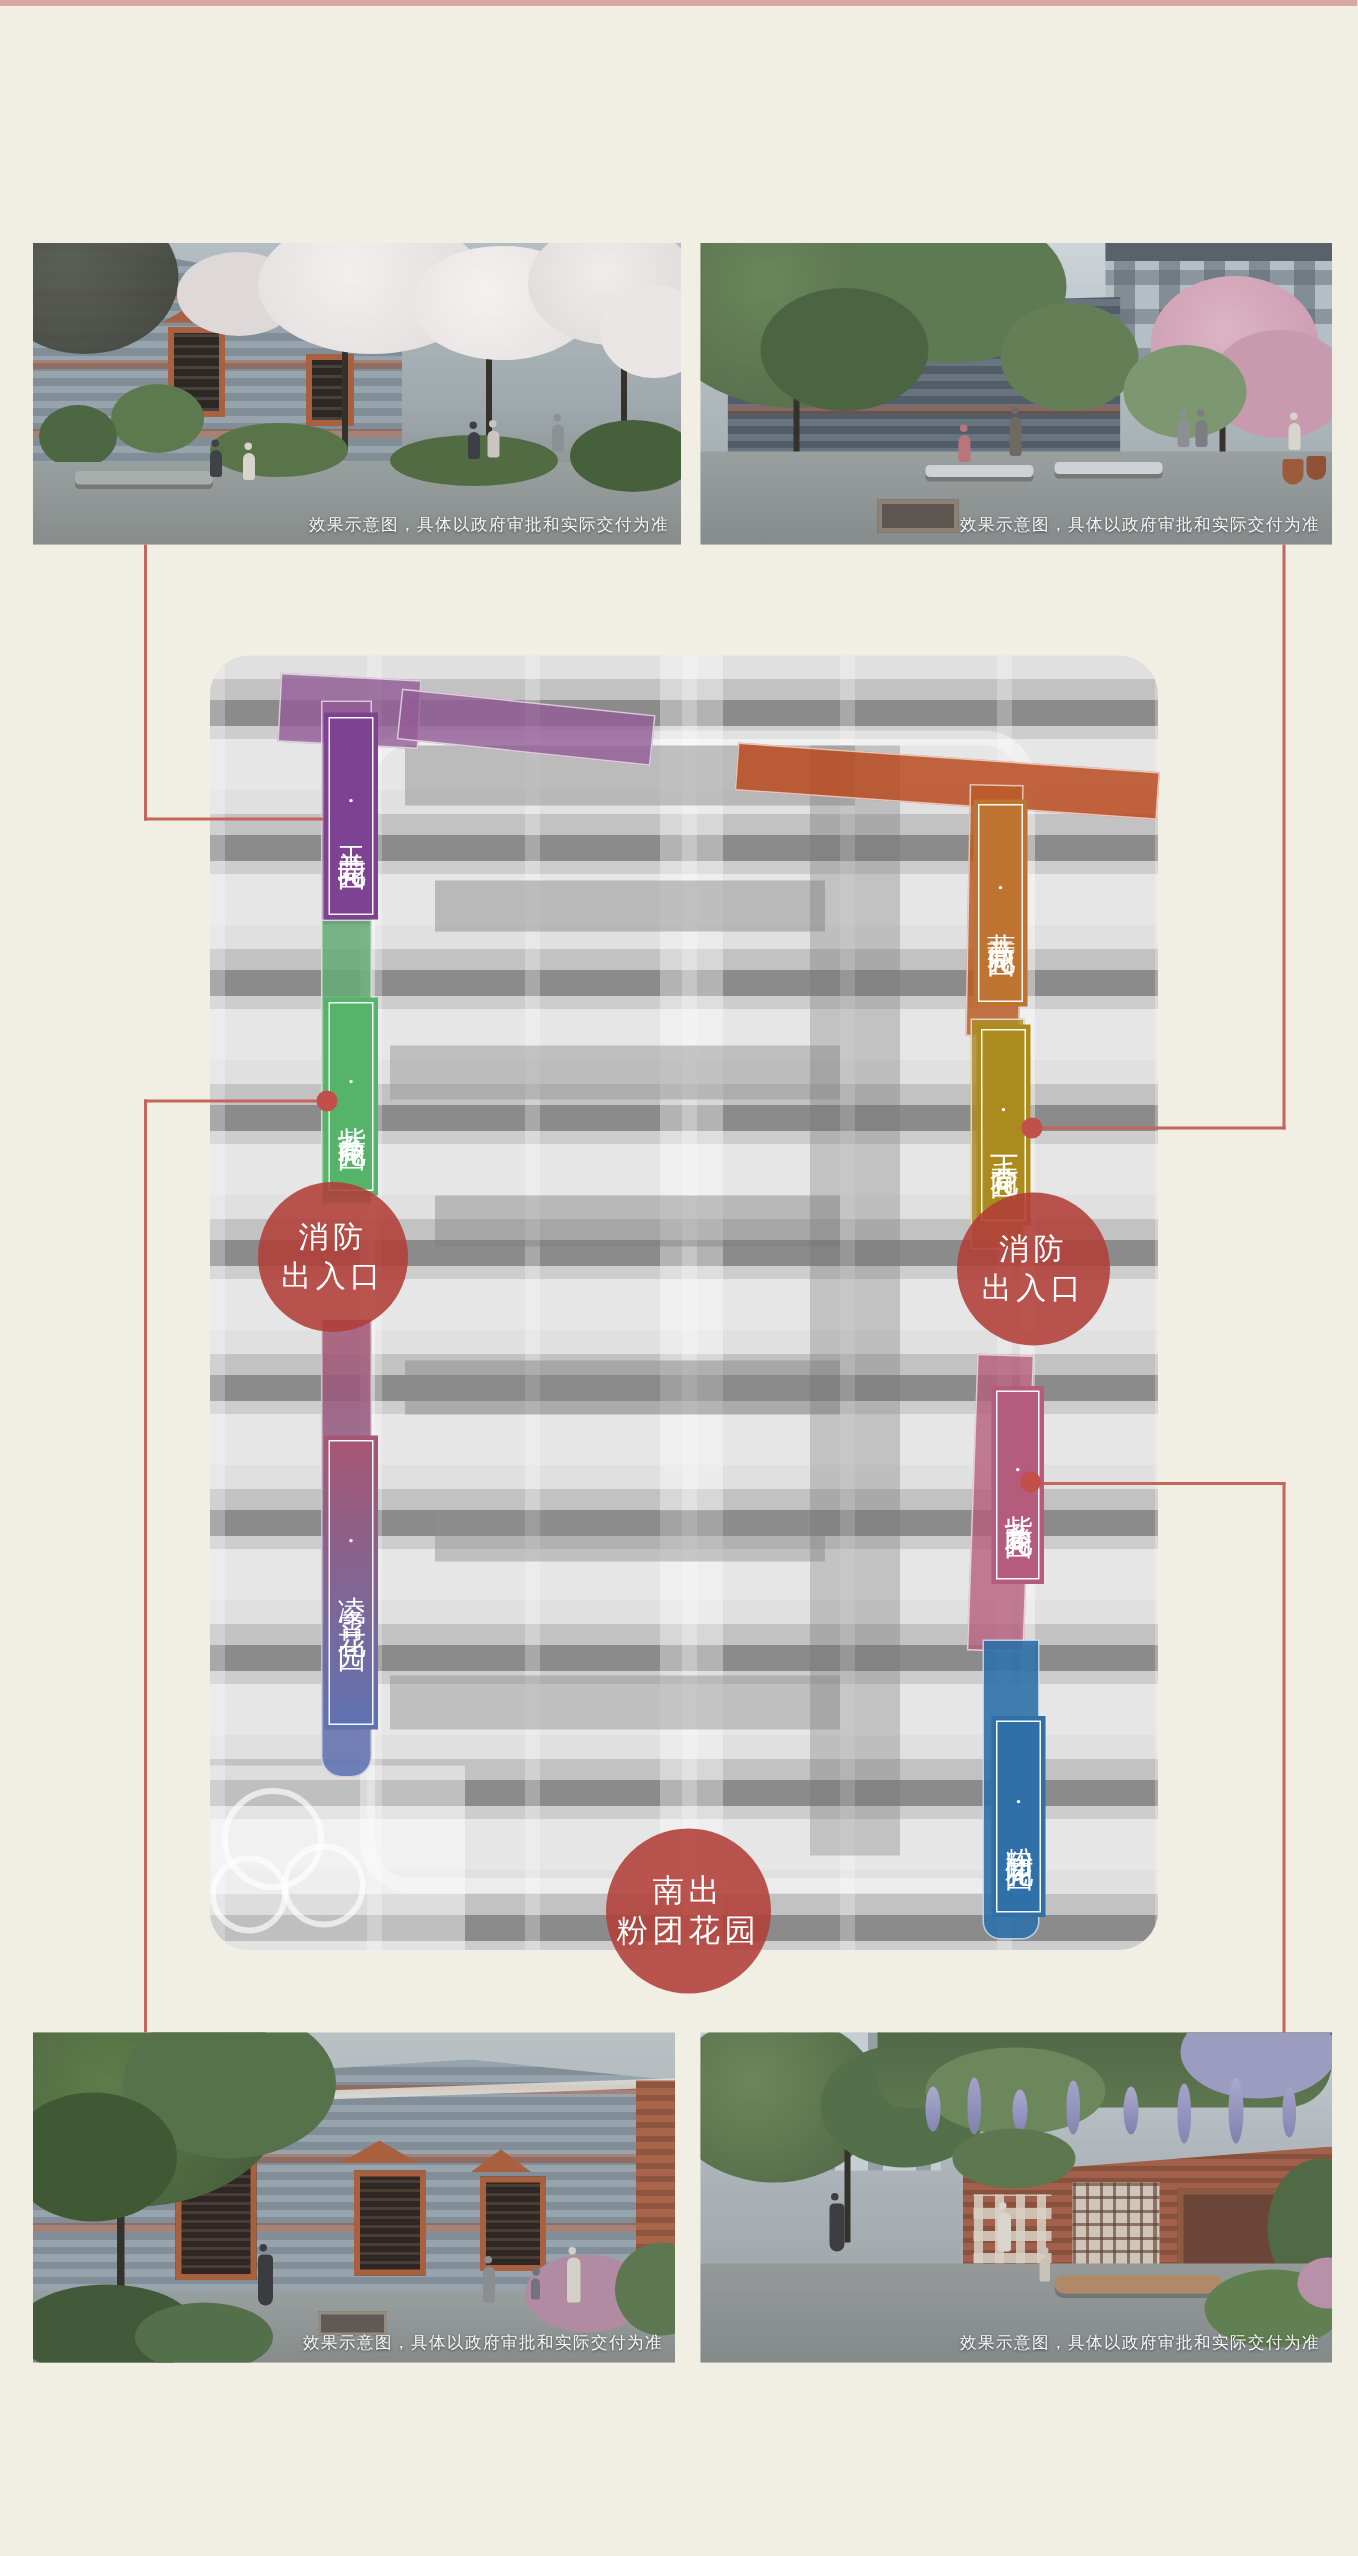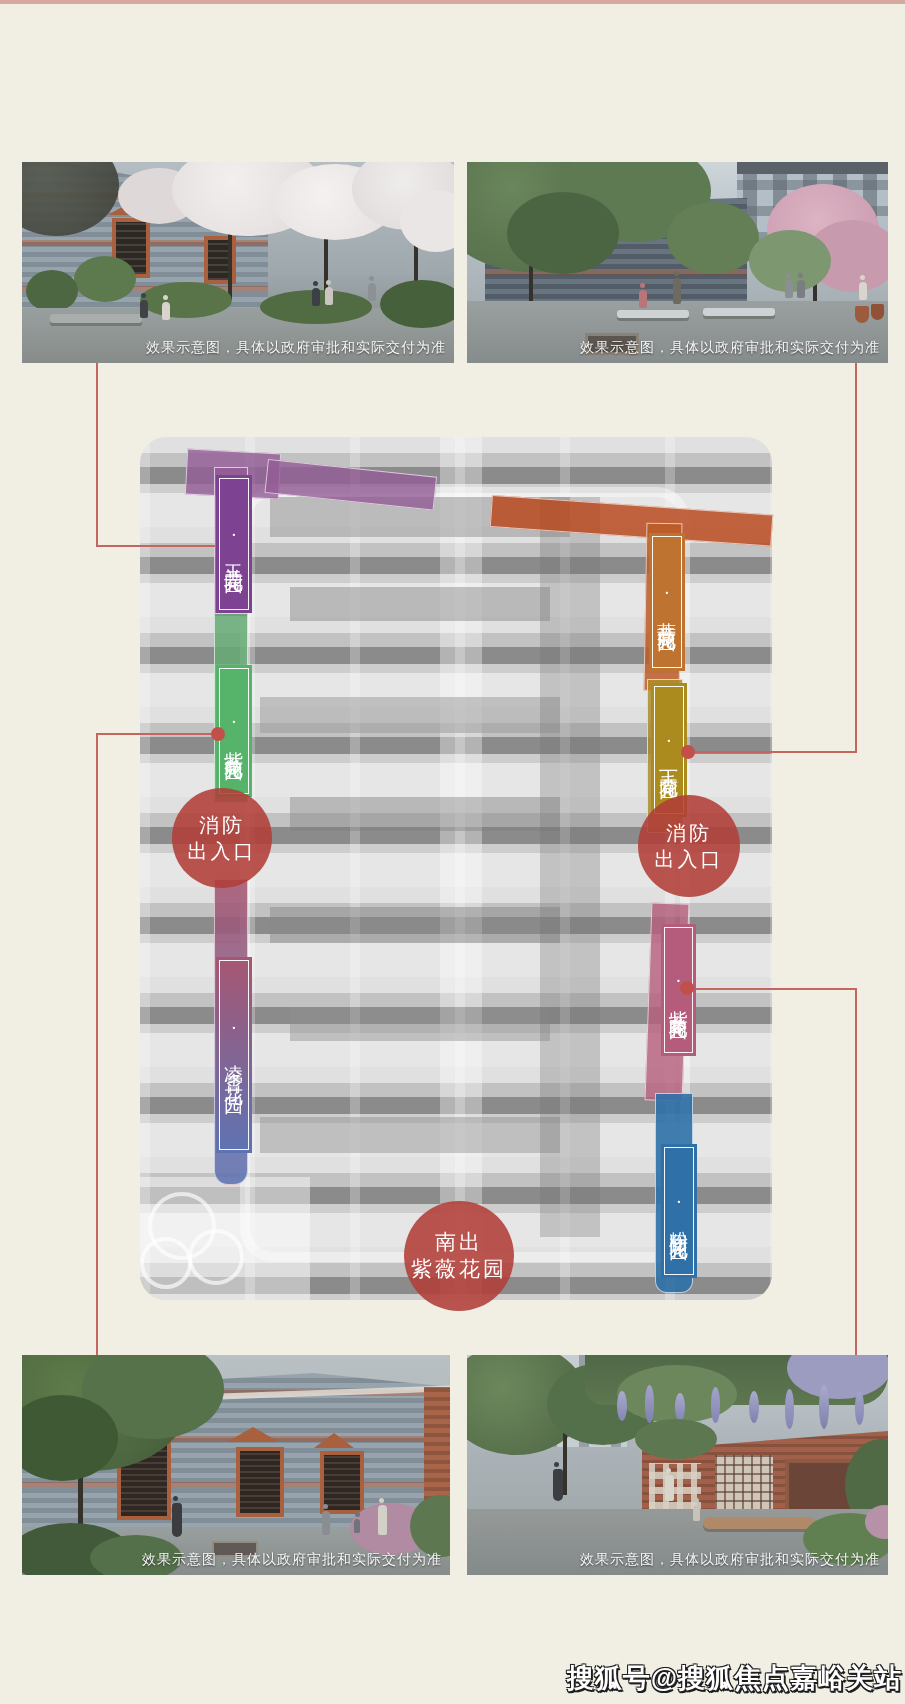--- a/index.html
+++ b/index.html
@@ -7,21 +7,21 @@
   .page{position:relative;width:905px;height:1704px;background:#f1efe3;overflow:hidden;}
   .abs{position:absolute;}
   .topbar{position:absolute;left:0;top:0;width:905px;height:4px;}
 
   
   .photo{position:absolute;overflow:hidden;background:#9aa29f;}
   .photo1{left:22px;top:162px;width:432px;height:201px;background:linear-gradient(180deg,#b3bdc2 0%,#9ea8ad 55%,#8f9695 75%,#9aa09c 100%);}
   .photo2{left:467px;top:162px;width:421px;height:201px;background:linear-gradient(180deg,#cdd5d9 0%,#b3bdc2 40%,#9aa3a7 100%);}
   .photo3{left:22px;top:1355px;width:428px;height:220px;background:linear-gradient(180deg,#b9c1c5 0%,#a5adb1 60%,#979d9c 100%);}
   .photo4{left:467px;top:1355px;width:421px;height:220px;background:linear-gradient(180deg,#c3cbd0 0%,#aab2b7 45%,#9aa1a3 100%);}
-  .caption{position:absolute;right:8px;bottom:6px;color:rgba(255,255,255,.95);font-size:14px;letter-spacing:1px;text-shadow:0 1px 2px rgba(0,0,0,.55);white-space:nowrap;}
+  .caption{position:absolute;right:8px;bottom:6px;color:rgba(255,255,255,.95);font-size:11px;letter-spacing:1px;text-shadow:0 1px 2px rgba(0,0,0,.55);white-space:nowrap;}
   .blob{position:absolute;border-radius:50%;}
   .trunk{position:absolute;width:4px;background:#35322c;}
   .person{position:absolute;width:8px;height:18px;border-radius:4px 4px 2px 2px;background:#3a3f44;}
   .person::before{content:"";position:absolute;top:-7px;left:1px;width:5px;height:5px;border-radius:50%;background:inherit;}
   .win{position:absolute;background:#2e2823;border:4px solid #a8603f;background-image:repeating-linear-gradient(0deg,rgba(255,255,255,.12) 0 2px,transparent 2px 7px);}
   .ped{position:absolute;width:0;height:0;border-left:26px solid transparent;border-right:26px solid transparent;border-bottom:15px solid #a8603f;}
   .bench{position:absolute;background:#cdd2d4;border-radius:3px;box-shadow:0 3px 0 rgba(60,60,55,.35);}
   .brickwall{position:absolute;background-color:#8e9ca6;background-image:repeating-linear-gradient(0deg,rgba(255,255,255,.08) 0 5px,rgba(0,0,0,.09) 5px 10px),repeating-linear-gradient(0deg,transparent 0 40px,rgba(170,90,60,.55) 40px 46px);}
   .ground{position:absolute;left:0;bottom:0;width:100%;background:linear-gradient(180deg,#98a09f,#878c8a);}
 
@@ -165,23 +165,23 @@
     </div>
 
     <div class="circle fire" style="left: 32px; top: 351px; width: 100px; height: 100px; background-color: rgba(177, 62, 56, 0.88);">
       <span>消防</span>
       <span>出入口</span>
     </div>
     <div class="circle fire" style="left: 498px; top: 358px; width: 102px; height: 102px; background-color: rgba(177, 62, 56, 0.88);">
       <span>消防</span>
       <span>出入口</span>
     </div>
-    <div class="circle south" style="left: 264px; top: 764px; width: 110px; height: 110px; background-color: rgba(177, 62, 56, 0.88); text-align: right;">
+    <div class="circle south" style="left: 264px; top: 782px; width: 110px; height: 110px; background-color: rgba(177, 62, 56, 0.88); text-align: right;">
       <span>南出</span>
-      <span>紫薇花园</span>
+      <span>粉团花园</span>
     </div>
   </div>
 
   <div class="cline" style="left: 96px; top: 363px; width: 2px; height: 184px; background-color: rgb(196, 101, 94);"></div>
   <div class="cline" style="left: 96px; top: 545px; width: 122px; height: 2px; background-color: rgb(196, 101, 94);"></div>
   <div class="cline" style="left: 855px; top: 363px; width: 2px; height: 390px; background-color: rgb(196, 101, 94);"></div>
   <div class="cline" style="left: 687px; top: 751px; width: 170px; height: 2px; background-color: rgb(196, 101, 94);"></div>
   <div class="cdot" style="left: 681px; top: 745px; background-color: rgb(194, 79, 73);"></div>
   <div class="cline" style="left: 96px; top: 733px; width: 124px; height: 2px; background-color: rgb(196, 101, 94);"></div>
   <div class="cline" style="left: 96px; top: 733px; width: 2px; height: 622px; background-color: rgb(196, 101, 94);"></div>
@@ -241,14 +241,13 @@
     <div class="ground" style="height:66px;background:linear-gradient(180deg,#959a99,#84898a);"></div>
     <div class="bench" style="left:236px;top:162px;width:112px;height:12px;background:#b08a68;border-radius:6px;"></div>
     <div class="blob" style="left:336px;top:158px;width:92px;height:52px;background:#618052;"></div>
     <div class="blob" style="left:398px;top:150px;width:40px;height:34px;background:#b791a8;"></div>
     <div class="person" style="left:86px;top:114px;width:10px;height:32px;background:#3c3e42;border-radius:5px 5px 8px 8px;"></div>
     <div class="person" style="left:198px;top:120px;width:9px;height:26px;background:#d8d5cd;"></div>
     <div class="person" style="left:226px;top:150px;width:7px;height:16px;background:#c9c2b8;"></div>
     <div class="caption">效果示意图，具体以政府审批和实际交付为准</div>
   </div>
 
-  <div class="watermark">搜狐号@搜狐焦点嘉峪关站</div>
 </div>
 
 </body></html>

